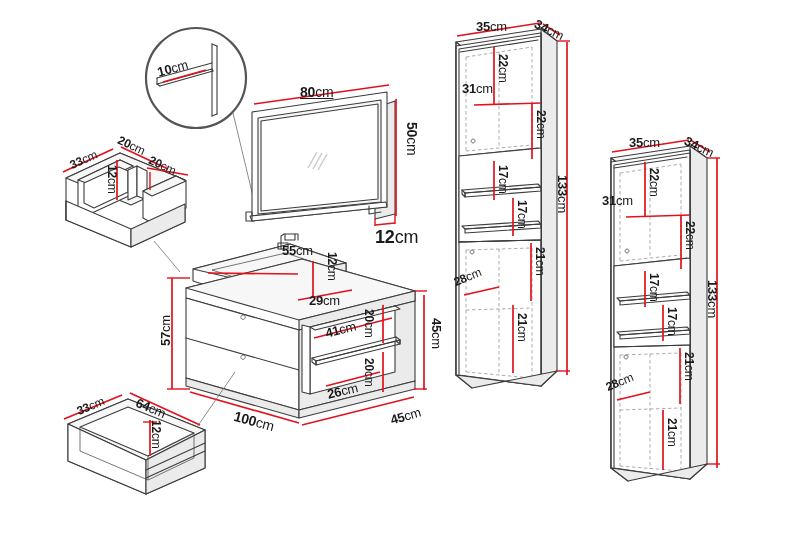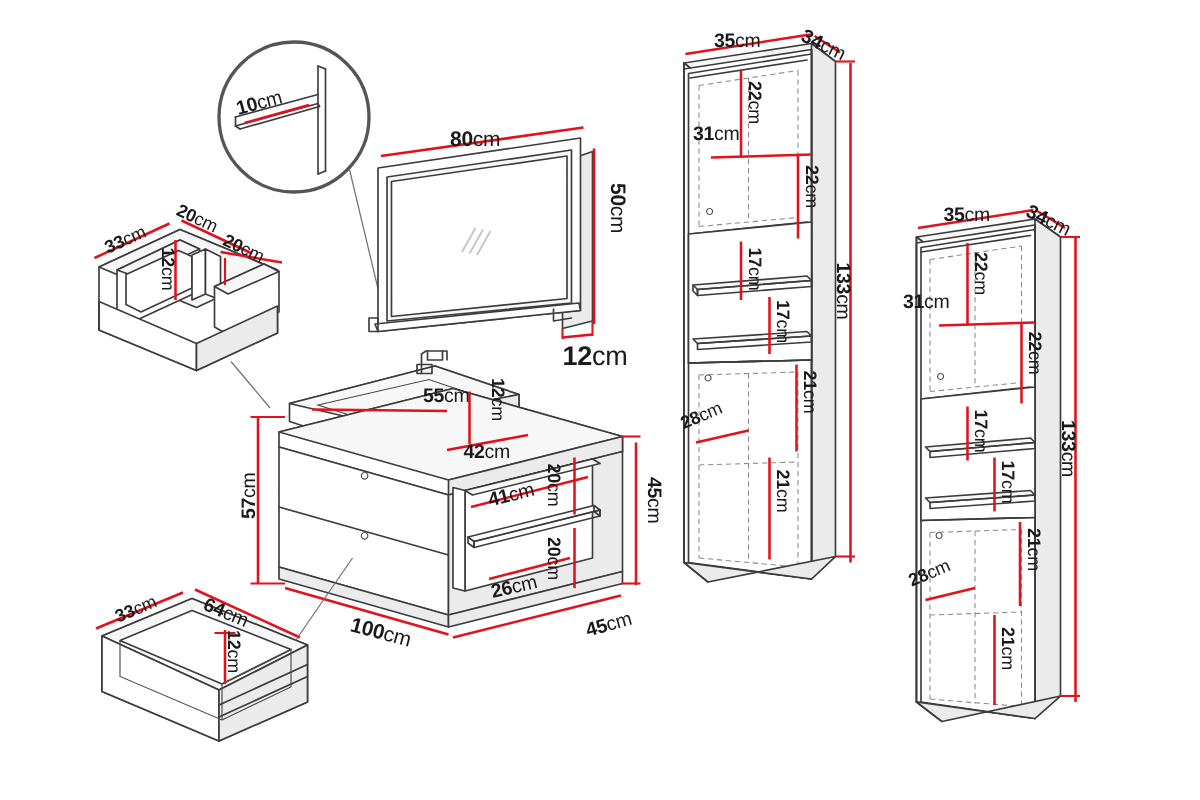--- a/index.html
+++ b/index.html
@@ -294,21 +294,21 @@
     <path class="dim" d="M717 158 L717 468"></path>
     <path class="dimthin" d="M707 158 L720 158"></path>
     <path class="dimthin" d="M707 464 L720 464"></path>
   </g>
 </svg>
 
 <div class="dimlbl" style="left:156px;top:66px;font-size:13px;transform:rotate(-15deg);transform-origin:left top;">
   <span>10</span><span class="u">cm</span>
 </div>
 
-<div class="dimlbl" style="left:300px;top:85px;font-size:14px;">
+<div class="dimlbl" style="left:300px;top:85px;font-size:14px;text-decoration:underline;">
   <span>80</span><span class="u">cm</span>
 </div>
 <div class="dimlbl" style="left:405px;top:122px;font-size:14px;writing-mode:vertical-rl;">
   <span>50</span><span class="u">cm</span>
 </div>
 <div class="dimlbl" style="left:375px;top:228px;font-size:18px;">
   <span>12</span><span class="u">cm</span>
 </div>
 
 <div class="dimlbl" style="left:68px;top:160px;font-size:12px;transform:rotate(-24deg);transform-origin:left top;">
@@ -317,28 +317,28 @@
 <div class="dimlbl" style="left:121px;top:134px;font-size:12px;transform:rotate(25deg);transform-origin:left top;">
   <span>20</span><span class="u">cm</span>
 </div>
 <div class="dimlbl" style="left:106px;top:165px;font-size:12px;writing-mode:vertical-rl;">
   <span>12</span><span class="u">cm</span>
 </div>
 <div class="dimlbl" style="left:152px;top:154px;font-size:12px;transform:rotate(25deg);transform-origin:left top;">
   <span>20</span><span class="u">cm</span>
 </div>
 
-<div class="dimlbl" style="left:238px;top:257px;font-size:13px;padding-left:44px;">
+<div class="dimlbl" style="left:238px;top:244px;font-size:13px;padding-left:44px;">
   <span>55</span><span class="u">cm</span>
 </div>
 <div class="dimlbl" style="left:326px;top:252px;font-size:12px;writing-mode:vertical-rl;">
   <span>12</span><span class="u">cm</span>
 </div>
 <div class="dimlbl" style="left:309px;top:294px;font-size:13px;">
-  <span>42</span><span class="u">cm</span>
+  <span>29</span><span class="u">cm</span>
 </div>
 <div class="dimlbl" style="left:159px;top:315px;font-size:13px;writing-mode:vertical-rl;transform:rotate(180deg);">
   <span>57</span><span class="u">cm</span>
 </div>
 <div class="dimlbl" style="left:324px;top:327px;font-size:13px;transform:rotate(-14deg);transform-origin:left top;">
   <span>41</span><span class="u">cm</span>
 </div>
 <div class="dimlbl" style="left:363px;top:309px;font-size:12px;writing-mode:vertical-rl;">
   <span>20</span><span class="u">cm</span>
 </div>

